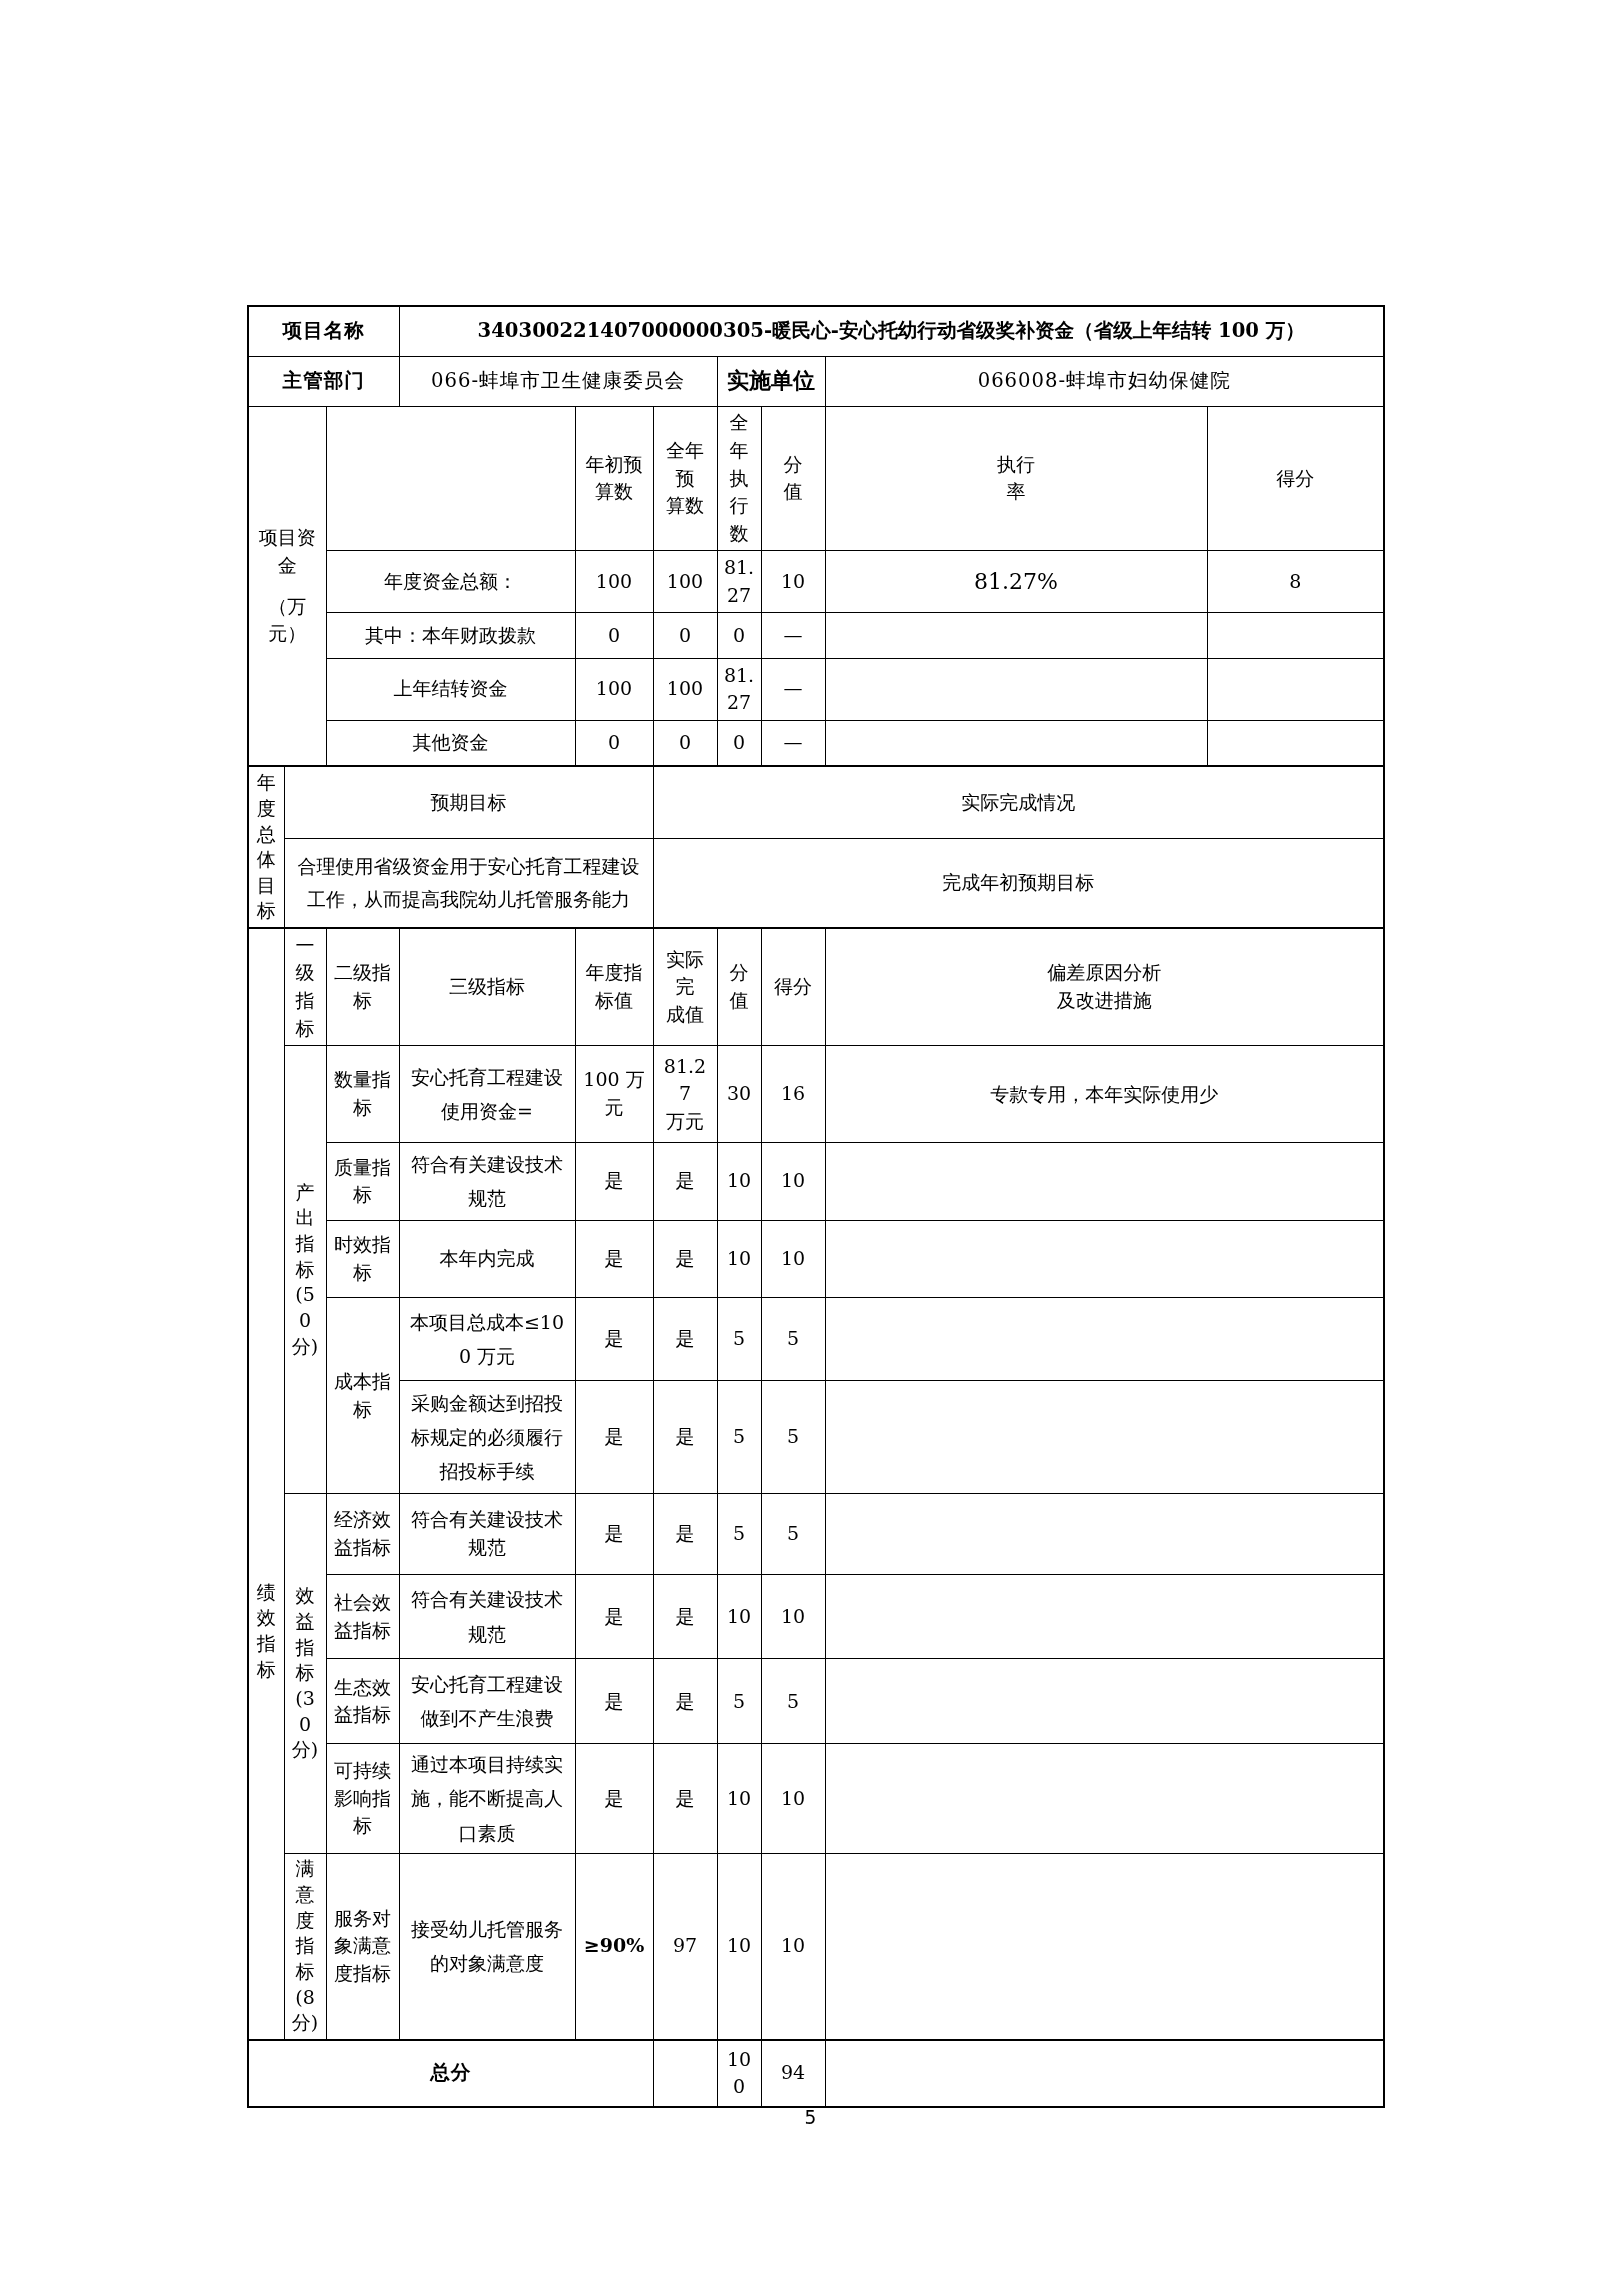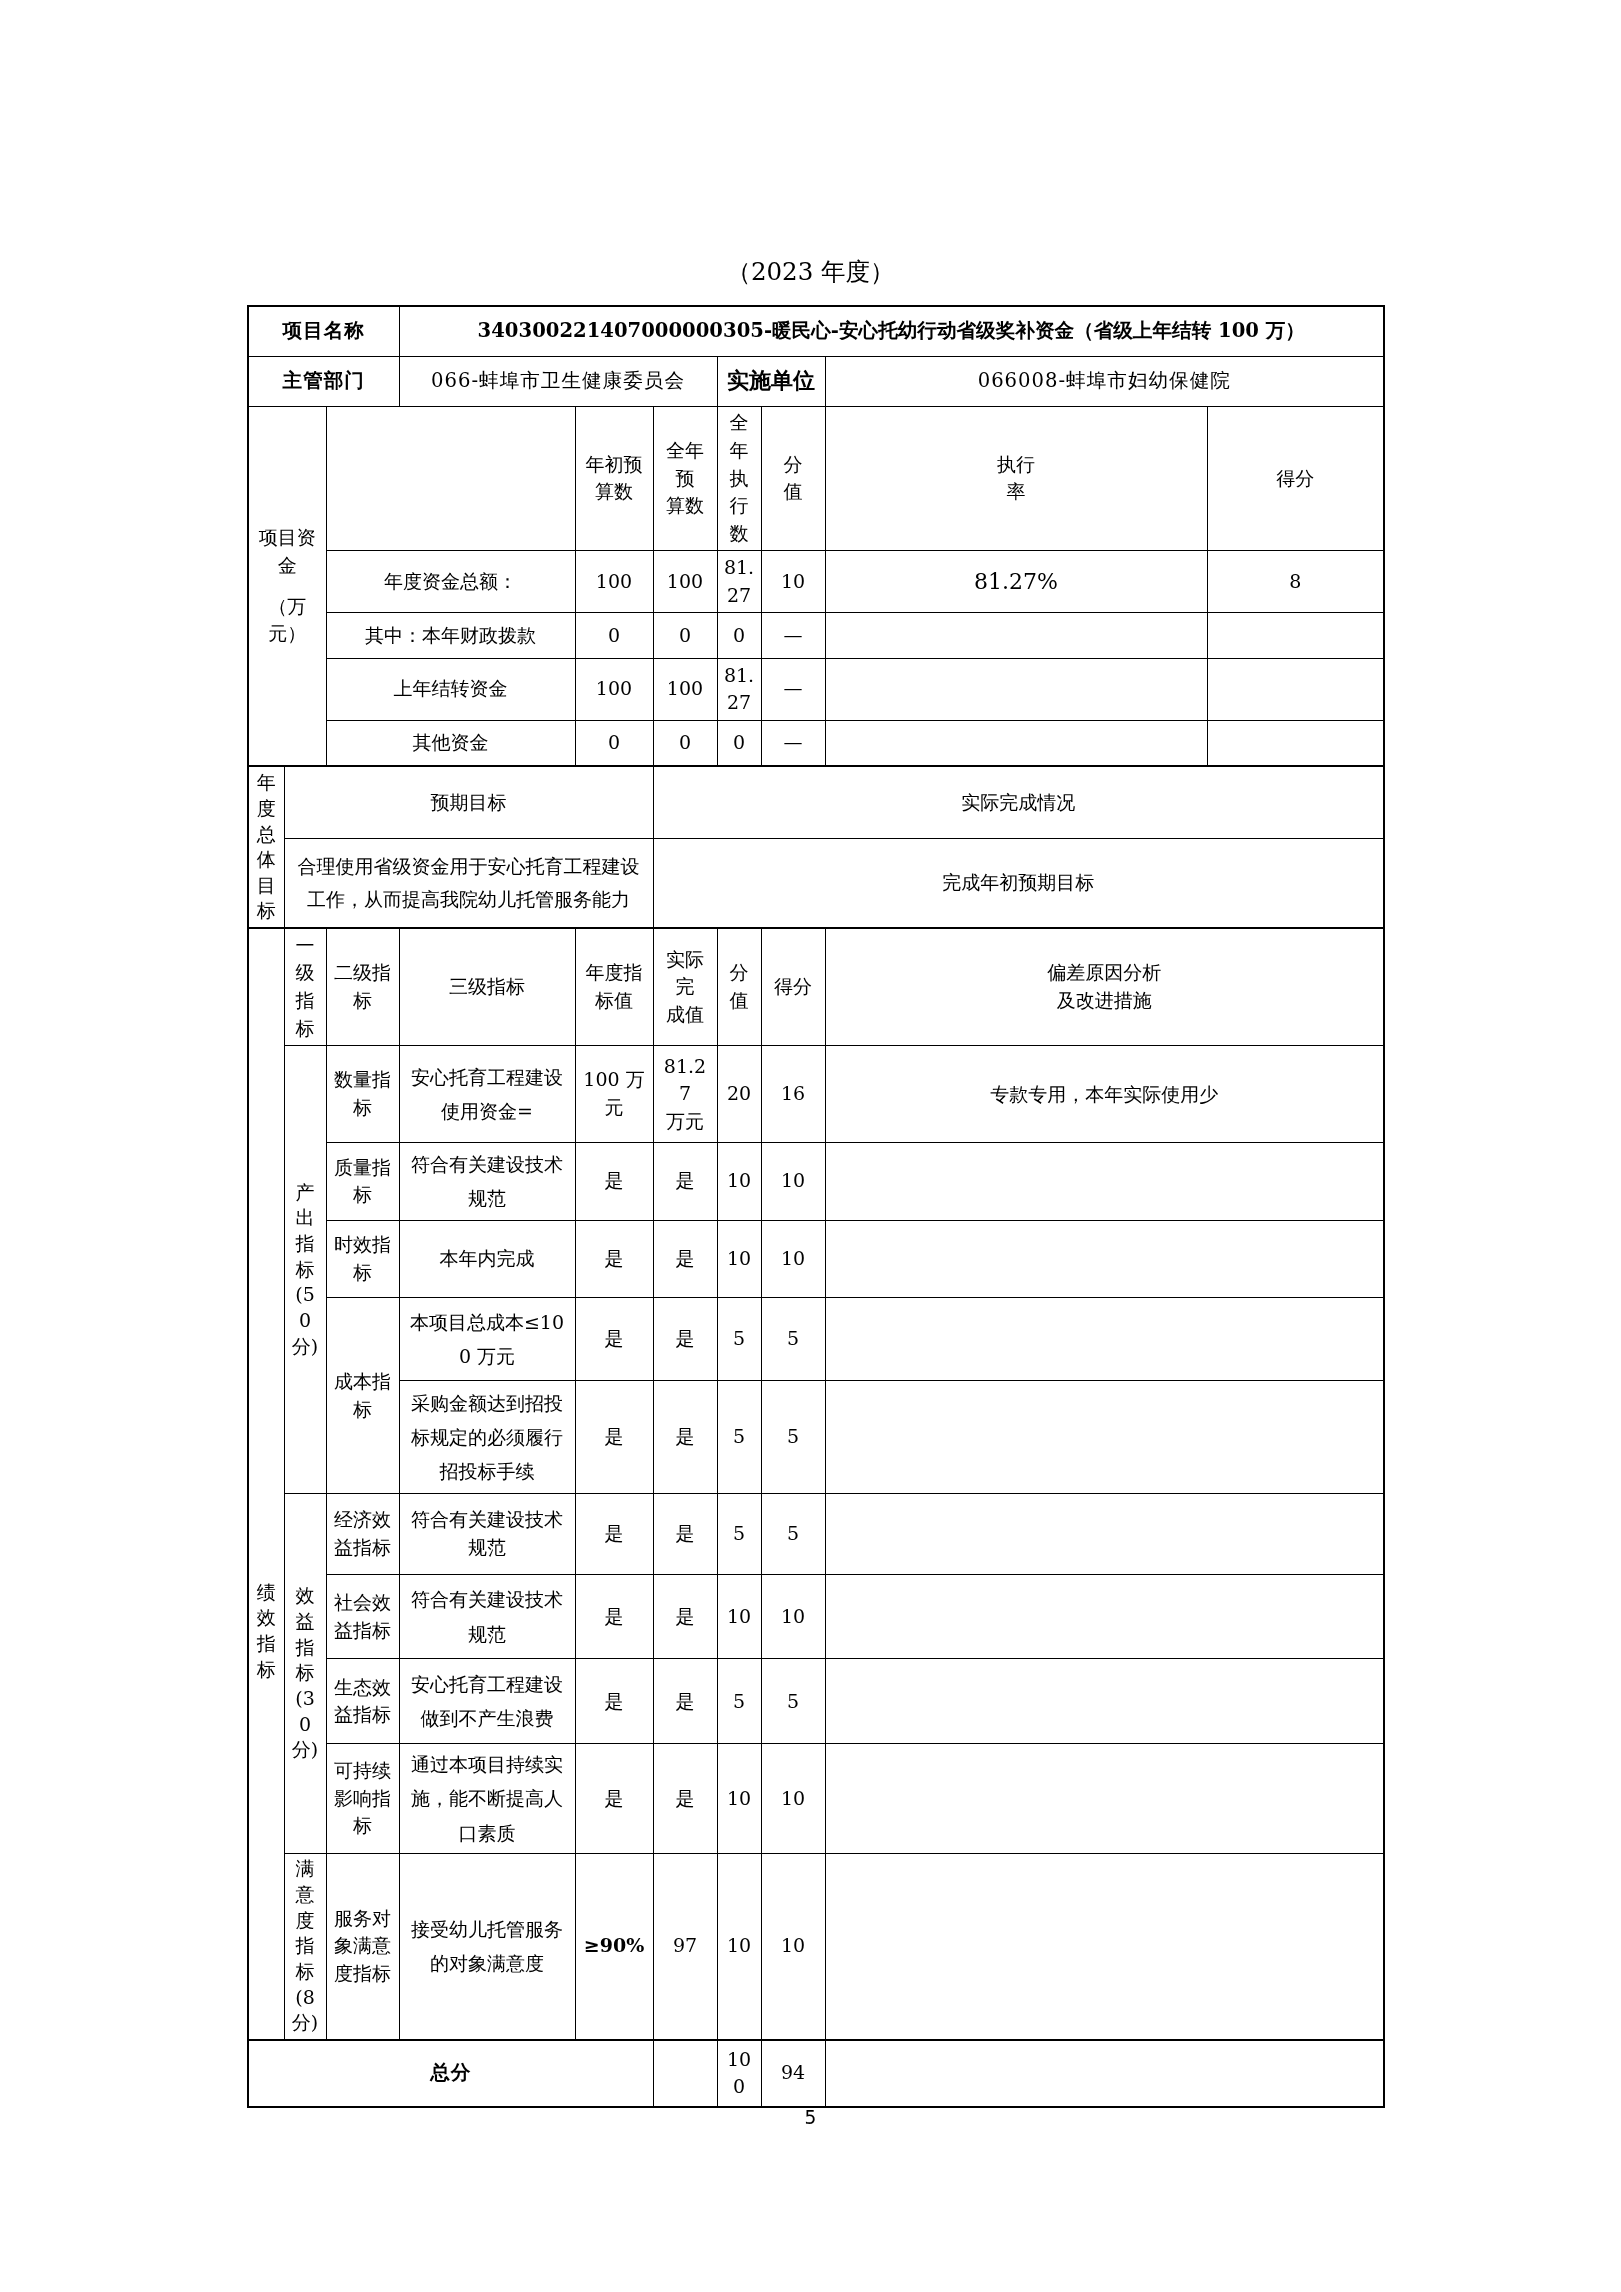--- a/index.html
+++ b/index.html
@@ -87,21 +87,20 @@
     text-align: center;
     font-size: 18.6px;
     font-family: "DejaVu Sans", sans-serif;
   }
 </style>
 </head>
 <body>
 
 <div class="page">
 
-  <div class="doc-subtitle">（2023 年度）</div>
 
   <table class="main">
     <colgroup>
       <col style="width:36px">
       <col style="width:42px">
       <col style="width:73px">
       <col style="width:176px">
       <col style="width:78px">
       <col style="width:64px">
       <col style="width:44px">
@@ -258,21 +257,21 @@
       </td>
       <td class="left-al" style="line-height:1.8">安心托育工程建设使用资金=</td>
       <td>
         <div>100 万</div>
         <div>元</div>
       </td>
       <td>
         <div>81.27</div>
         <div>万元</div>
       </td>
-      <td class="num">20</td>
+      <td class="num">30</td>
       <td class="num">16</td>
       <td class="outer-right left-al" colspan="2" style="line-height:1.8">专款专用，本年实际使用少</td>
     </tr>
 
     <tr>
       <td style="height:71px">
         <div>质量指</div>
         <div>标</div>
       </td>
       <td class="left-al" style="line-height:1.8">符合有关建设技术规范</td>

